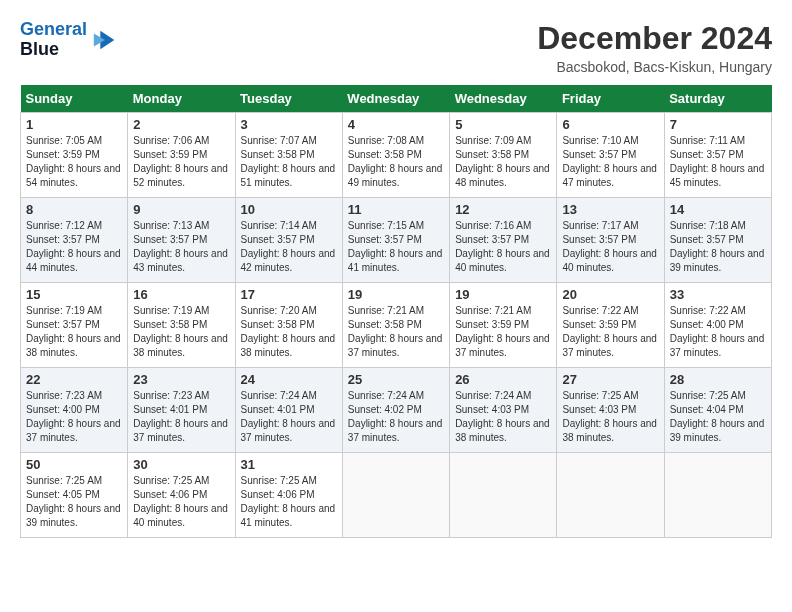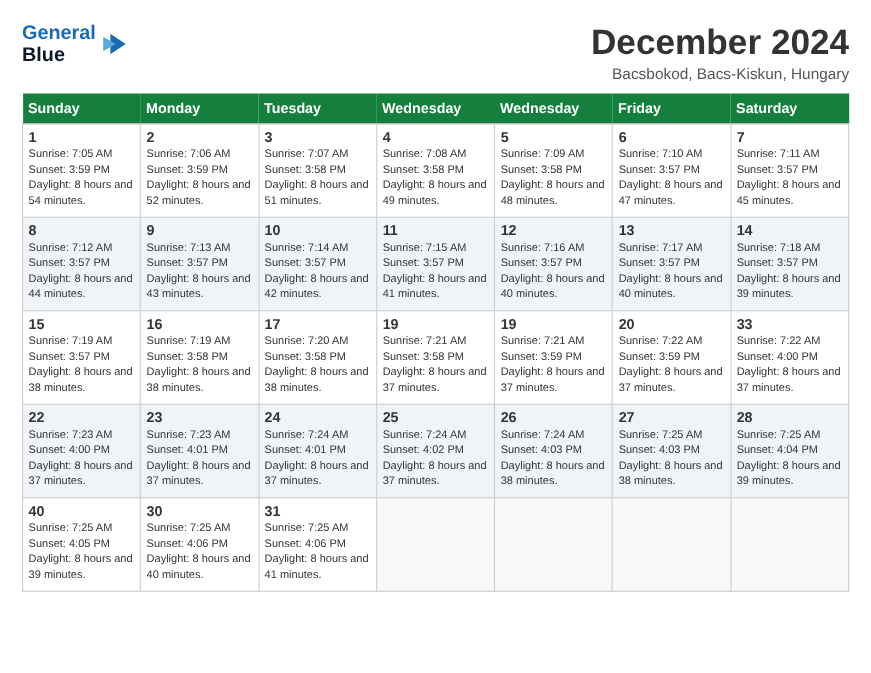--- a/index.html
+++ b/index.html
@@ -238,21 +238,21 @@
           <span class="day-num">27</span>
           <div class="day-info">Sunrise: 7:25 AM<br>Sunset: 4:03 PM<br>Daylight: 8 hours and 38 minutes.</div>
         </td>
         <td>
           <span class="day-num">28</span>
           <div class="day-info">Sunrise: 7:25 AM<br>Sunset: 4:04 PM<br>Daylight: 8 hours and 39 minutes.</div>
         </td>
       </tr>
       <tr>
         <td>
-          <span class="day-num">40</span>
+          <span class="day-num">50</span>
           <div class="day-info">Sunrise: 7:25 AM<br>Sunset: 4:05 PM<br>Daylight: 8 hours and 39 minutes.</div>
         </td>
         <td>
           <span class="day-num">30</span>
           <div class="day-info">Sunrise: 7:25 AM<br>Sunset: 4:06 PM<br>Daylight: 8 hours and 40 minutes.</div>
         </td>
         <td>
           <span class="day-num">31</span>
           <div class="day-info">Sunrise: 7:25 AM<br>Sunset: 4:06 PM<br>Daylight: 8 hours and 41 minutes.</div>
         </td>

